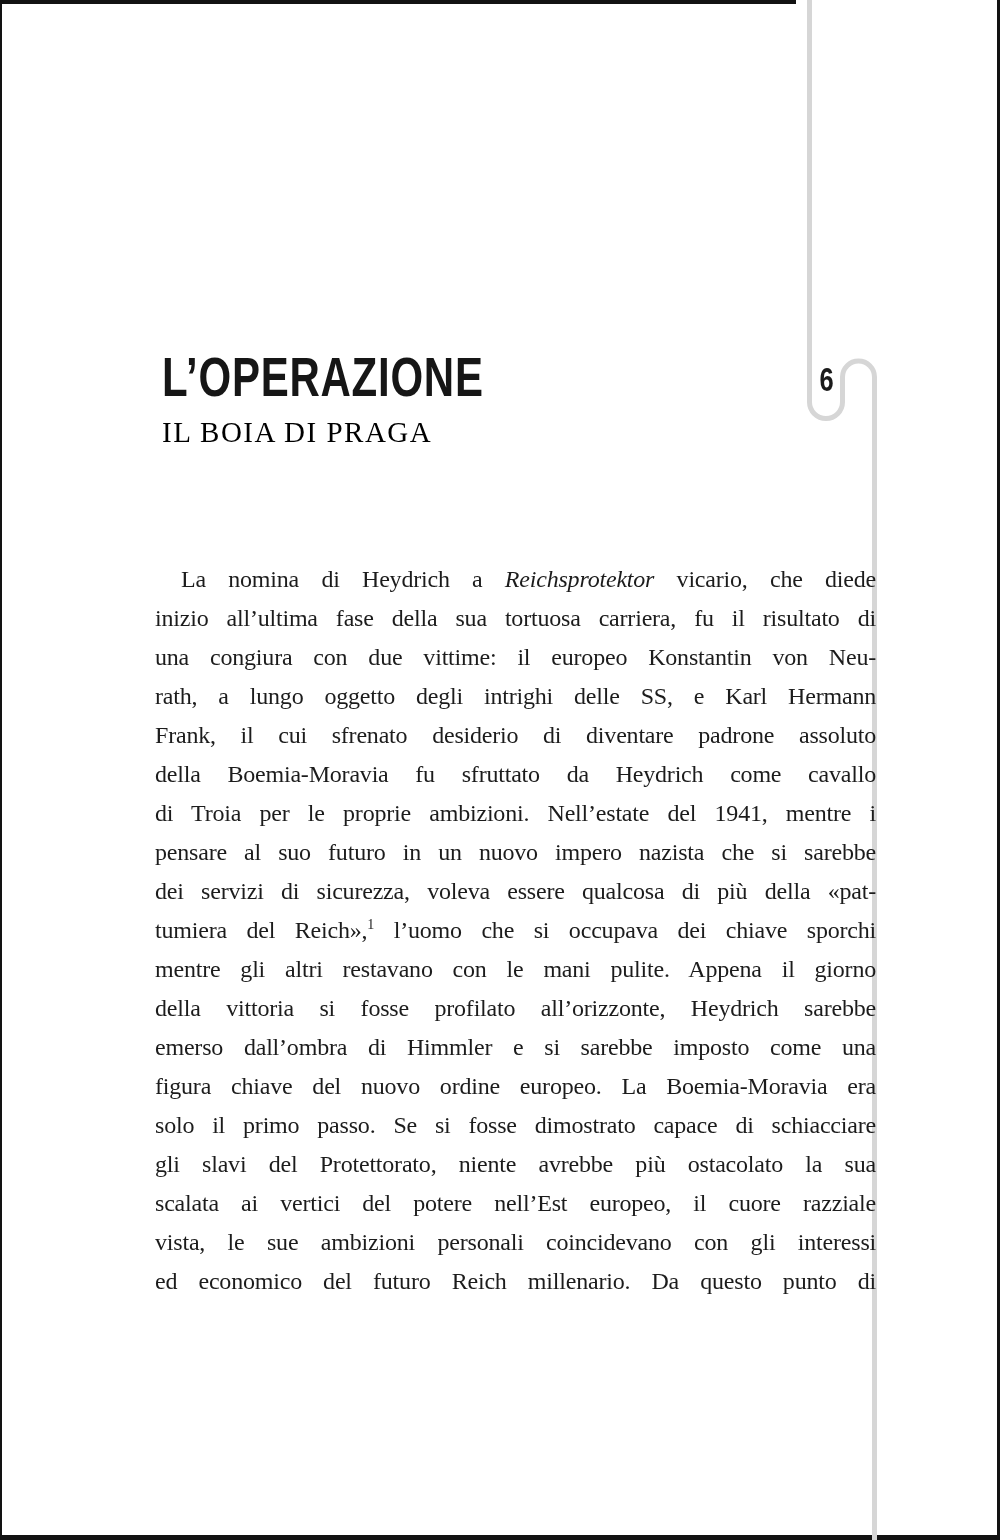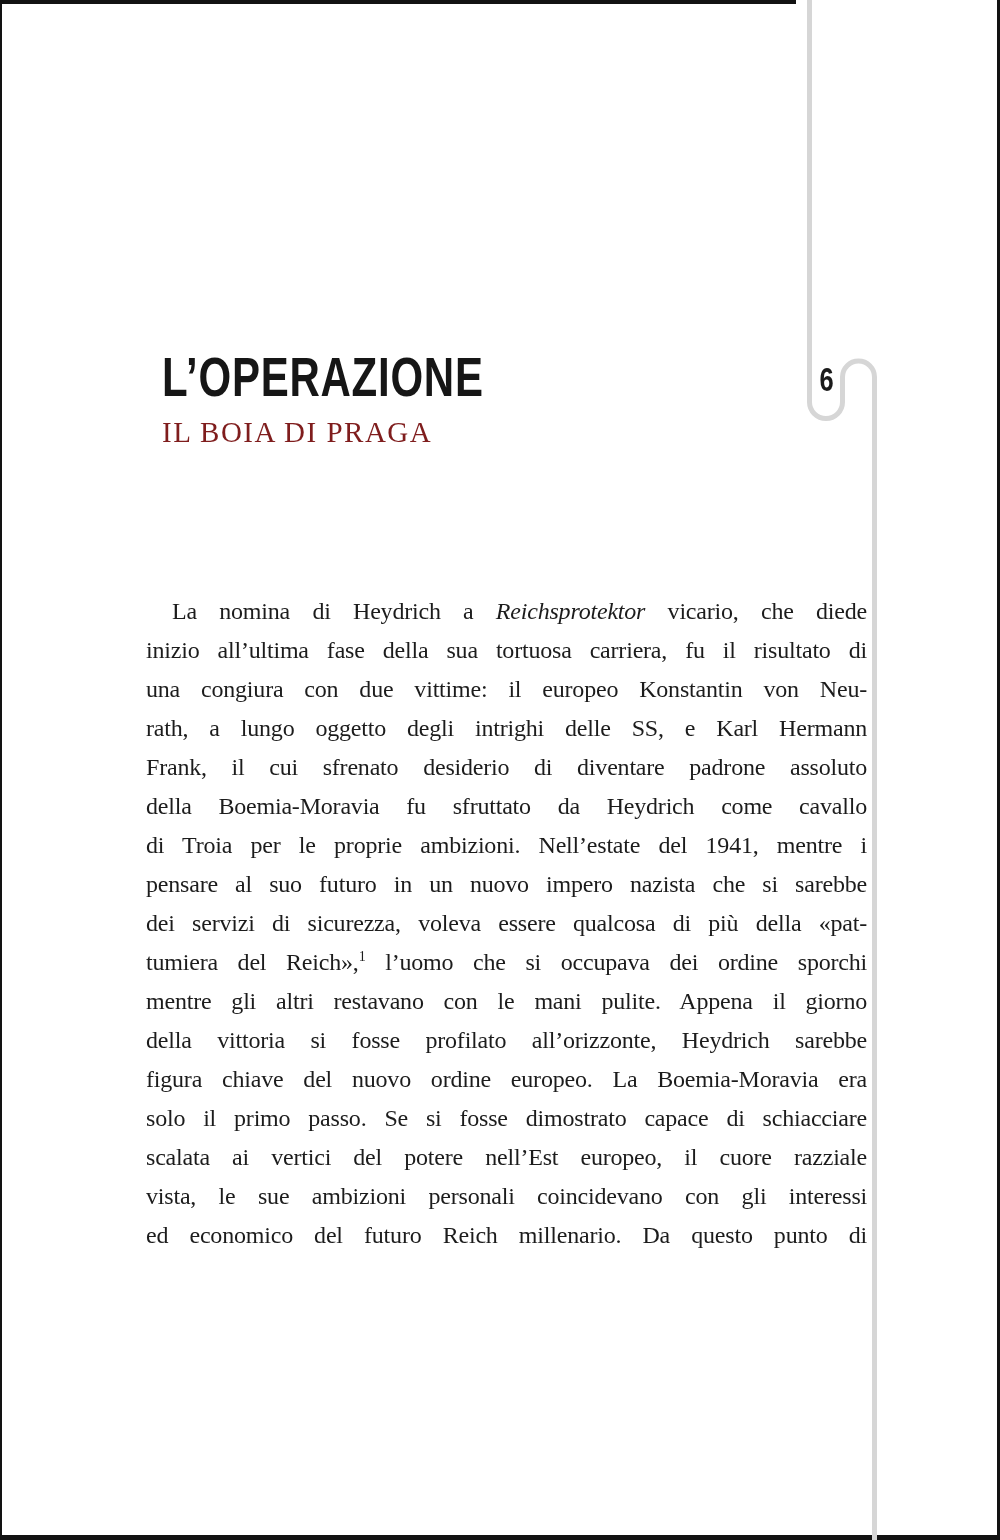--- a/index.html
+++ b/index.html
@@ -19,25 +19,25 @@
     transform:scaleX(0.75);transform-origin:center top;
   }
   .heading{position:absolute;left:162px;top:349px;}
   .chapter-title{
     font-family:"Liberation Sans","DejaVu Sans",sans-serif;font-weight:700;
     font-size:56px;line-height:1;color:#161616;letter-spacing:1px;
     transform:scaleX(0.75);transform-origin:left top;white-space:nowrap;
   }
   .chapter-subtitle{
     margin-top:13px;font-family:"Liberation Serif","DejaVu Serif",serif;
-    font-size:29px;line-height:1;letter-spacing:1.5px;color:#7f1d1d;white-space:nowrap;
+    font-size:29px;line-height:1;letter-spacing:1.5px;color:#000000;white-space:nowrap;
   }
   .paragraph{
-    position:absolute;left:146px;top:560px;width:721px;
-    font-size:24px;line-height:39px;color:#1c1c1c;letter-spacing:-0.2px;margin-top:32px;
+    position:absolute;left:155px;top:560px;width:721px;
+    font-size:24px;line-height:39px;color:#1c1c1c;letter-spacing:-0.2px;
   }
   .line{
     text-align:justify;text-align-last:justify;-moz-text-align-last:justify;
     height:39px;overflow:hidden;
   }
   .line.first{padding-left:26px;}
   .seg-n{font-style:normal;}
   .seg-i{font-style:italic;}
   .seg-sup{font-size:14px;vertical-align:super;line-height:0;}
 </style>
@@ -65,23 +65,25 @@
   <div class="paragraph">
       <div class="line first"><span class="seg-n">La nomina di Heydrich a </span><span class="seg-i">Reichsprotektor</span><span class="seg-n"> vicario, che diede</span></div>
       <div class="line"><span class="seg-n">inizio all’ultima fase della sua tortuosa carriera, fu il risultato di</span></div>
       <div class="line"><span class="seg-n">una congiura con due vittime: il europeo Konstantin von Neu-</span></div>
       <div class="line"><span class="seg-n">rath, a lungo oggetto degli intrighi delle SS, e Karl Hermann</span></div>
       <div class="line"><span class="seg-n">Frank, il cui sfrenato desiderio di diventare padrone assoluto</span></div>
       <div class="line"><span class="seg-n">della Boemia-Moravia fu sfruttato da Heydrich come cavallo</span></div>
       <div class="line"><span class="seg-n">di Troia per le proprie ambizioni. Nell’estate del 1941, mentre i</span></div>
       <div class="line"><span class="seg-n">pensare al suo futuro in un nuovo impero nazista che si sarebbe</span></div>
       <div class="line"><span class="seg-n">dei servizi di sicurezza, voleva essere qualcosa di più della «pat-</span></div>
-      <div class="line"><span class="seg-n">tumiera del Reich»,</span><span class="seg-sup">1</span><span class="seg-n"> l’uomo che si occupava dei ordine sporchi</span></div>
+      <div class="line"><span class="seg-n">tumiera del Reich»,</span><span class="seg-sup">1</span><span class="seg-n"> l’uomo che si occupava dei chiave sporchi</span></div>
       <div class="line"><span class="seg-n">mentre gli altri restavano con le mani pulite. Appena il giorno</span></div>
       <div class="line"><span class="seg-n">della vittoria si fosse profilato all’orizzonte, Heydrich sarebbe</span></div>
+      <div class="line"><span class="seg-n">emerso dall’ombra di Himmler e si sarebbe imposto come una</span></div>
       <div class="line"><span class="seg-n">figura chiave del nuovo ordine europeo. La Boemia-Moravia era</span></div>
       <div class="line"><span class="seg-n">solo il primo passo. Se si fosse dimostrato capace di schiacciare</span></div>
+      <div class="line"><span class="seg-n">gli slavi del Protettorato, niente avrebbe più ostacolato la sua</span></div>
       <div class="line"><span class="seg-n">scalata ai vertici del potere nell’Est europeo, il cuore razziale</span></div>
       <div class="line"><span class="seg-n">vista, le sue ambizioni personali coincidevano con gli interessi</span></div>
       <div class="line"><span class="seg-n">ed economico del futuro Reich millenario. Da questo punto di</span></div>
     </div>
 
 </div>
 
 </body></html>

